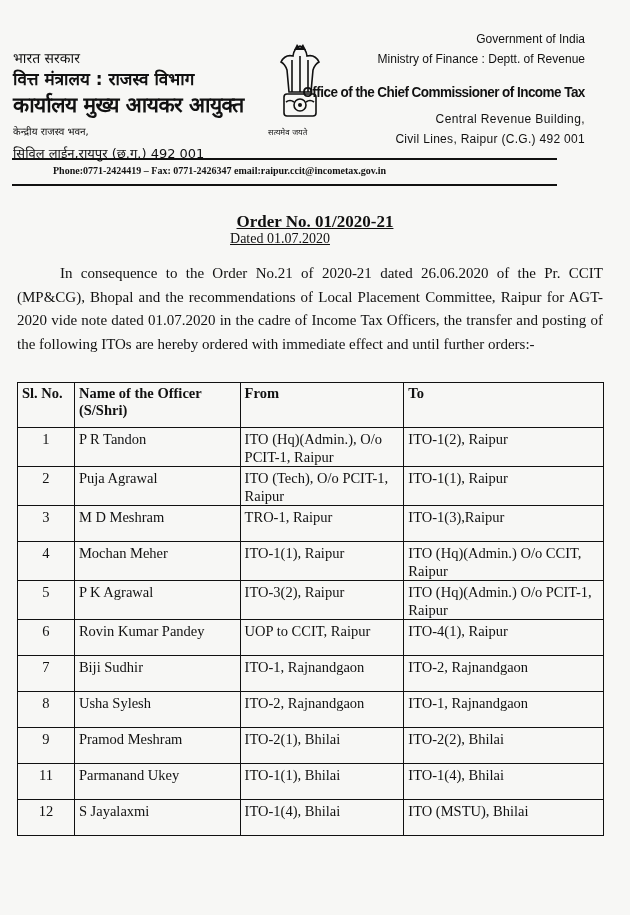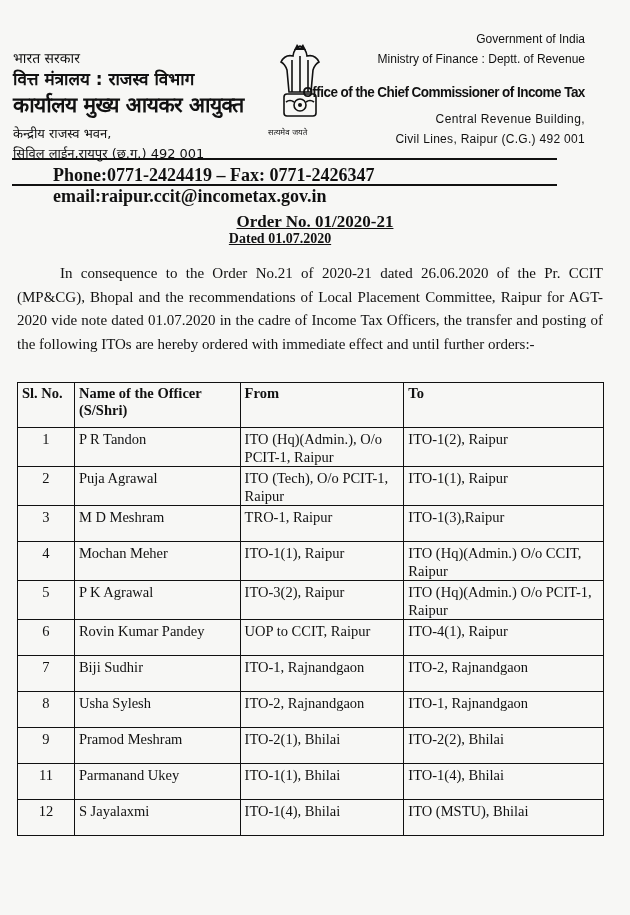--- a/index.html
+++ b/index.html
@@ -5,40 +5,40 @@
   html, body { margin:0; padding:0; }
   body {
     width:630px; height:915px; background:#f7f7f5; position:relative; overflow:hidden;
     font-family:"Liberation Serif", serif; color:#111;
   }
   .abs { position:absolute; }
   .hi { font-family:"DejaVu Sans", sans-serif; color:#111; }
   #hi-gov { left:13px; top:48px; font-size:14px; }
   #hi-ministry { left:13px; top:67px; font-size:17px; font-weight:bold; }
   #hi-office { left:13px; top:90px; font-size:21px; font-weight:bold; letter-spacing:-0.5px; }
-  #hi-building { left:13px; top:124px; font-size:13px; }
+  #hi-building { left:13px; top:124px; font-size:10px; }
   #hi-address { left:13px; top:144px; font-size:13px; }
 
   .en { font-family:"Liberation Sans", sans-serif; text-align:right; right:45px; }
   #en-gov { top:32px; font-size:12px; }
   #en-ministry { top:52px; font-size:12px; }
   #en-office { top:83px; font-size:15px; font-weight:bold; letter-spacing:-0.6px; transform:scaleX(0.9); transform-origin:right; }
   #en-building { top:112px; font-size:12px; letter-spacing:0.4px; }
   #en-address { top:132px; font-size:12px; letter-spacing:0.3px; }
 
   #emblem { left:270px; top:40px; width:60px; height:95px; }
   #motto { left:268px; top:126px; font-size:8px; font-family:"DejaVu Sans", sans-serif; }
 
   .rule { left:12px; width:545px; height:2px; background:#111; }
   #rule1 { top:158px; }
   #rule2 { top:184px; }
-  #contact { left:53px; top:165px; font-size:18px; font-weight:bold; }
+  #contact { left:53px; top:165px; font-size:10px; font-weight:bold; }
 
   #order-no { left:0; width:630px; text-align:center; top:212px; font-size:17px; font-weight:bold; text-decoration:underline; }
-  #order-date { left:0; width:560px; text-align:center; top:231px; font-size:14px; font-weight:bold; text-decoration:underline; }
+  #order-date { left:0; width:560px; text-align:center; top:231px; font-size:14px; font-weight:normal; text-decoration:underline; }
 
   #para { left:17px; top:262px; width:586px; font-size:15px; line-height:23.5px; text-align:justify; text-indent:43px; }
 
   table#postings {
     position:absolute; left:17px; top:382px; border-collapse:collapse; width:587px;
     font-size:14.5px;
   }
   #postings td, #postings th {
     border:1px solid #111; vertical-align:top; padding:2px 4px 0 4px; text-align:left;
   }

